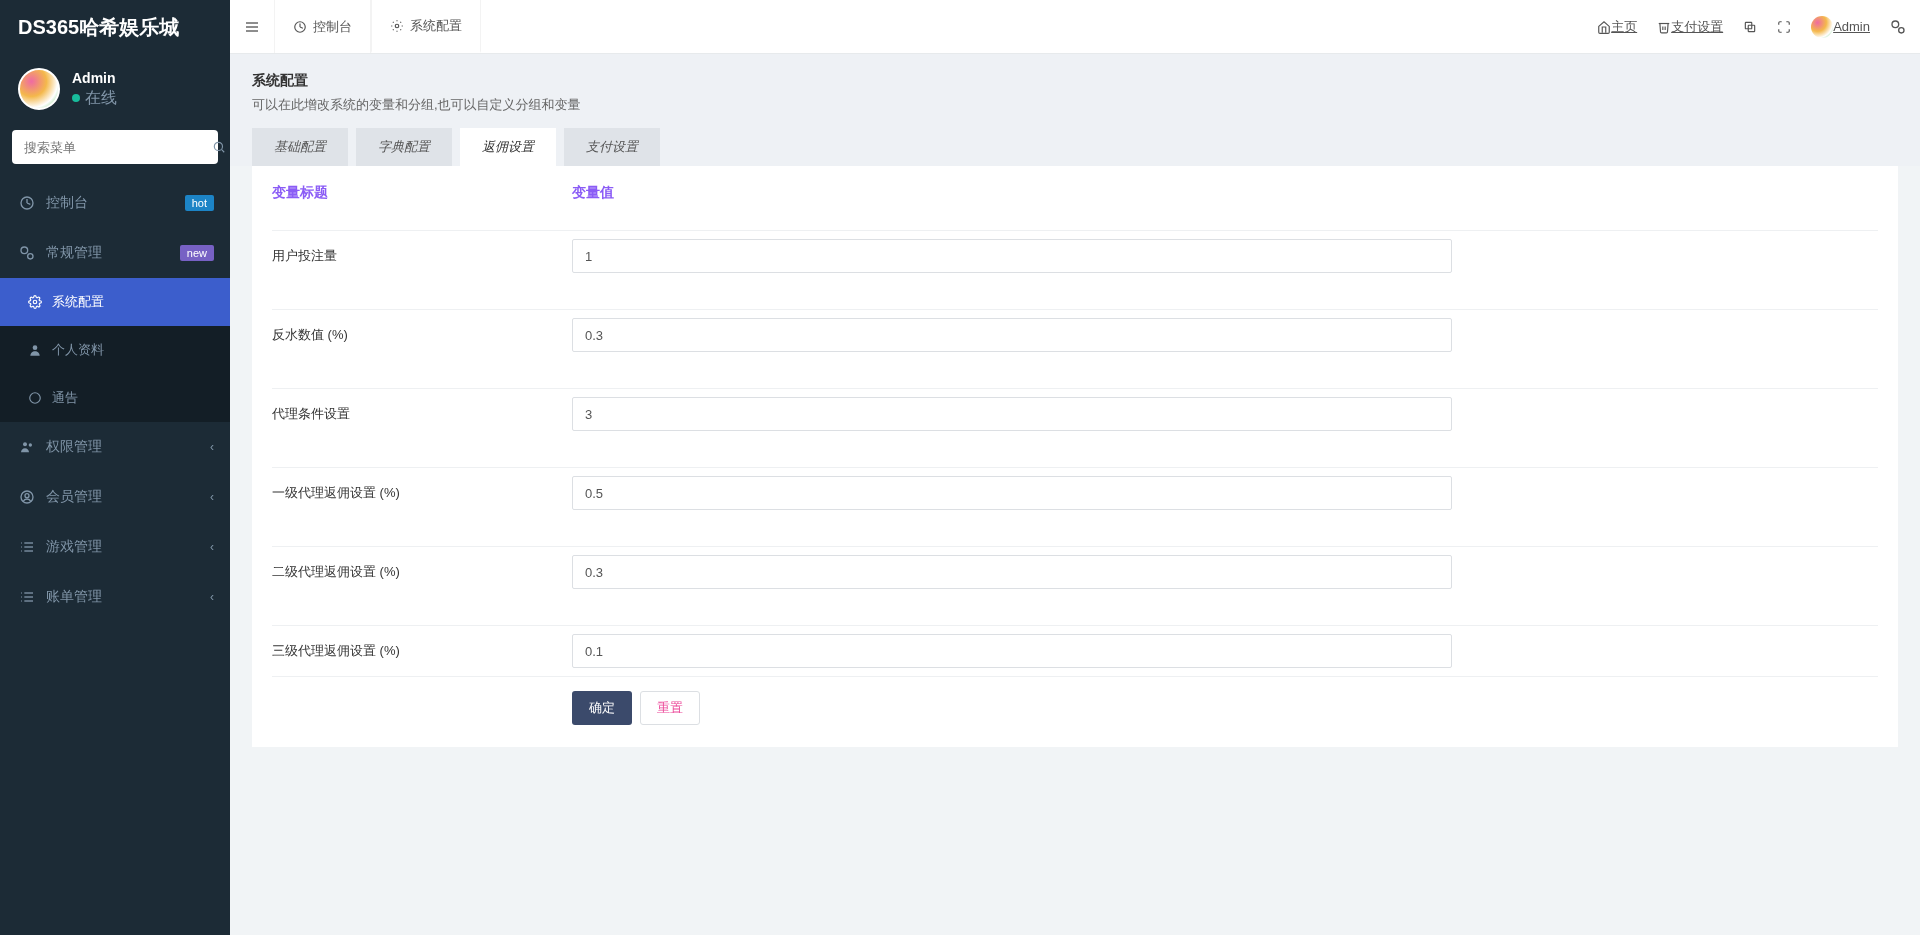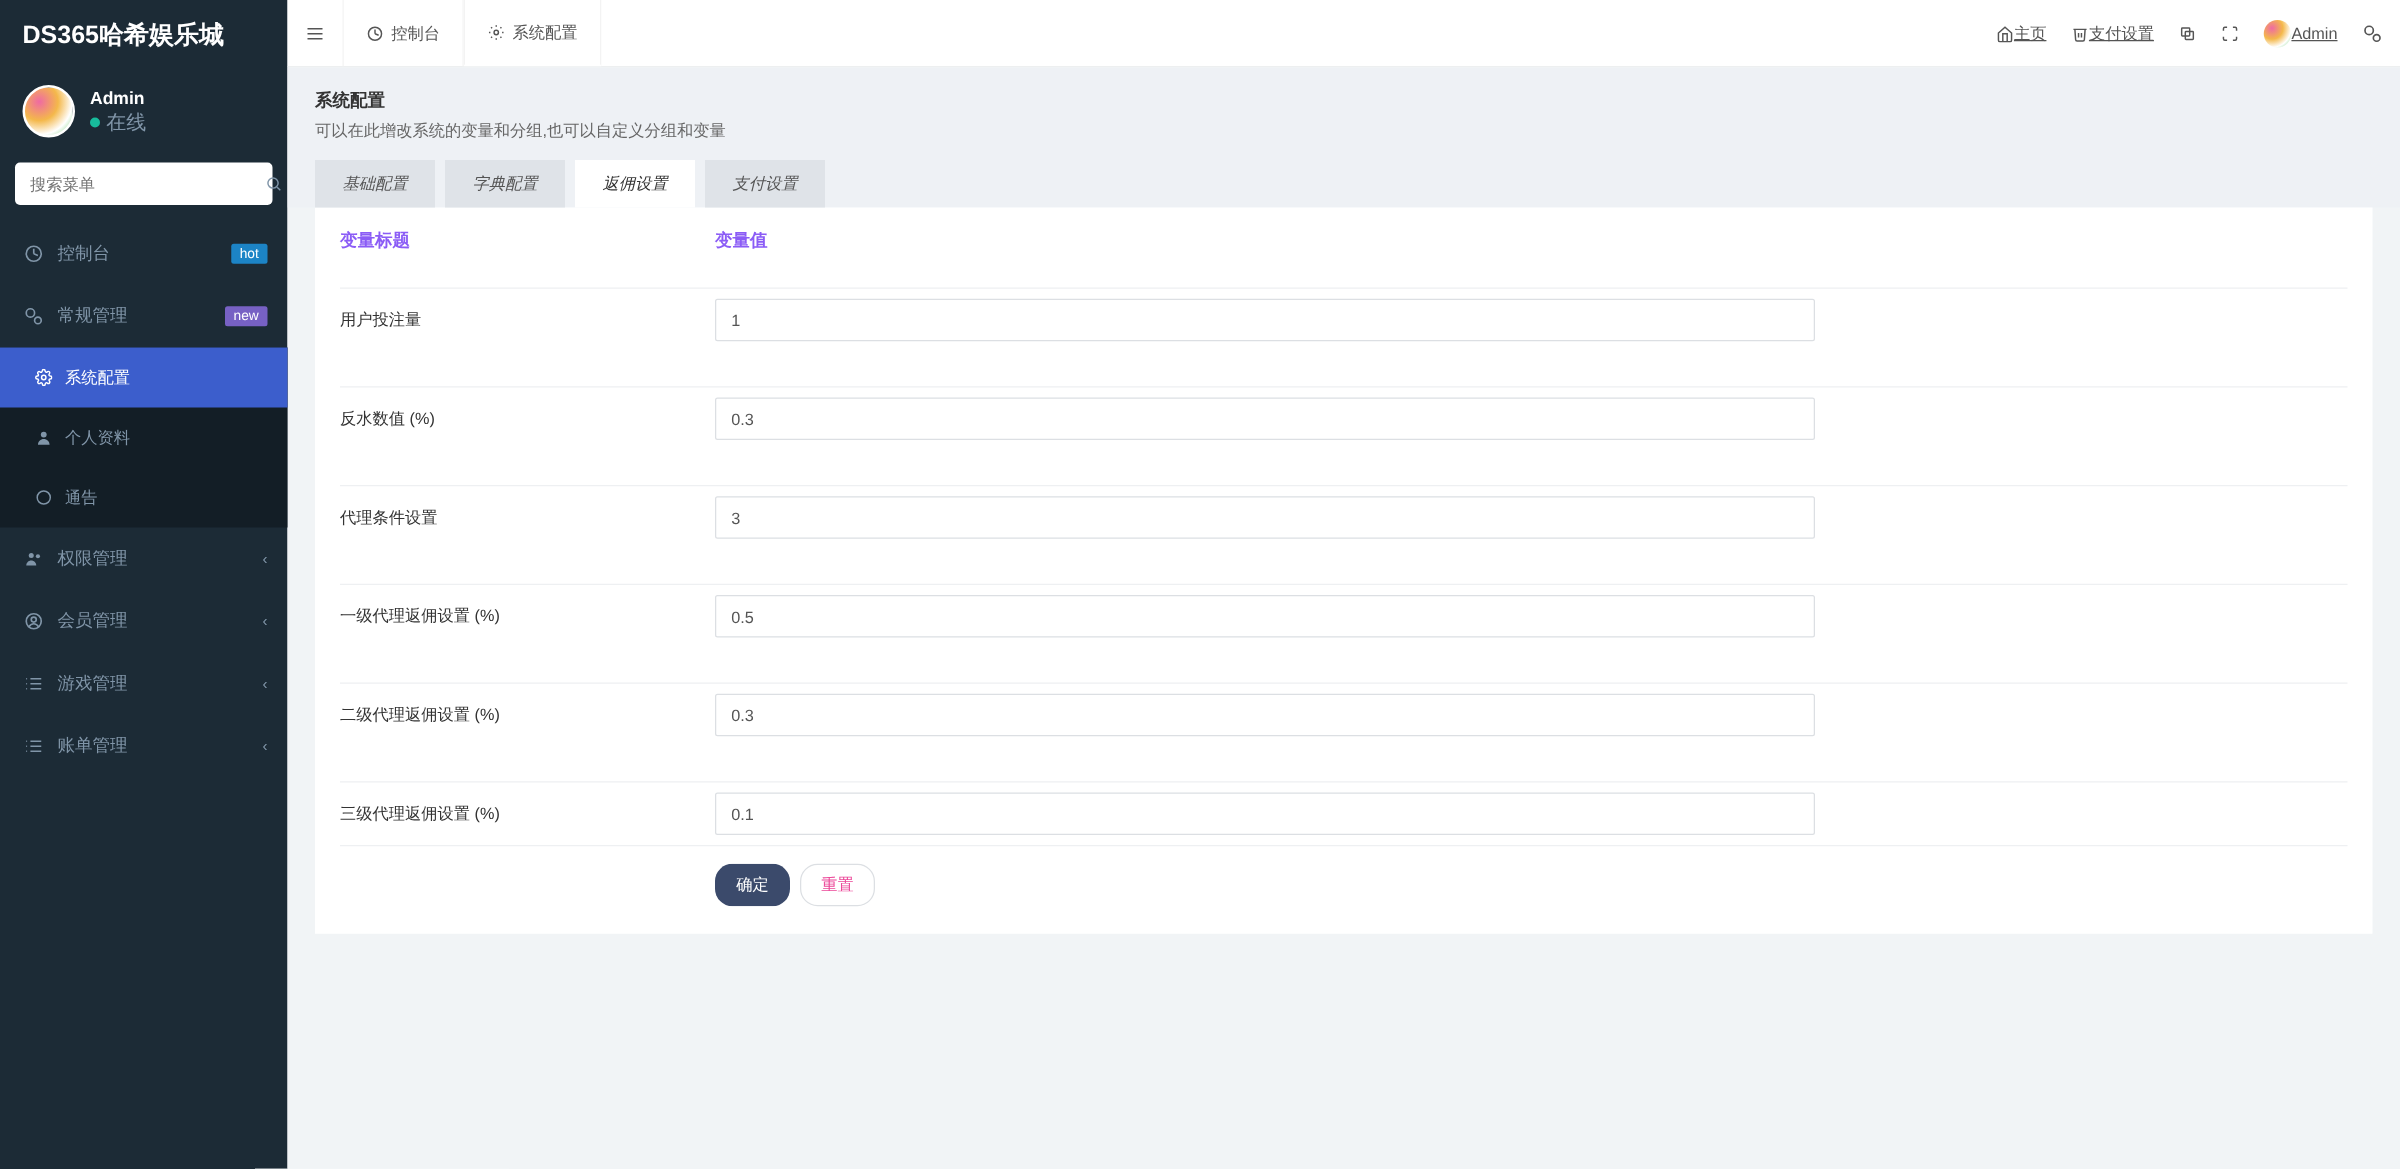--- a/index.html
+++ b/index.html
@@ -293,21 +293,21 @@
   display: flex;
   align-items: center;
   gap: 8px;
   border-top: 1px solid #eef0f2;
   padding-top: 14px;
   padding-left: 300px;
 }
 .btn {
   height: 34px;
   padding: 0 16px;
-  border-radius: 14px;
+  border-radius: 3px;
   font-size: 13px;
   cursor: pointer;
   border: 1px solid transparent;
 }
 .btn-primary {
   background: #3b4a6b;
   color: #fff;
 }
 .btn-default {
   background: #fff;

